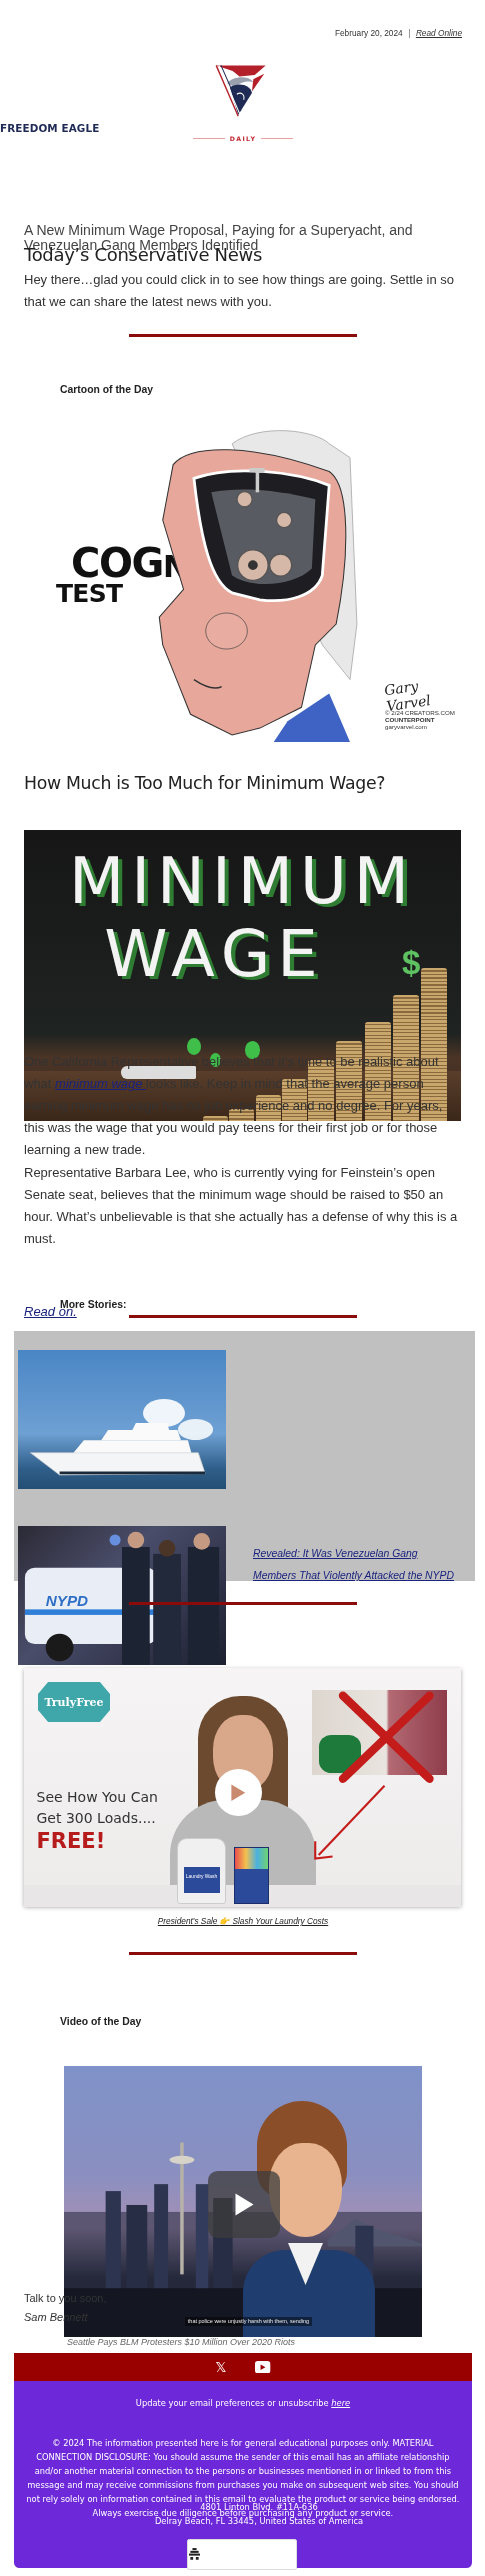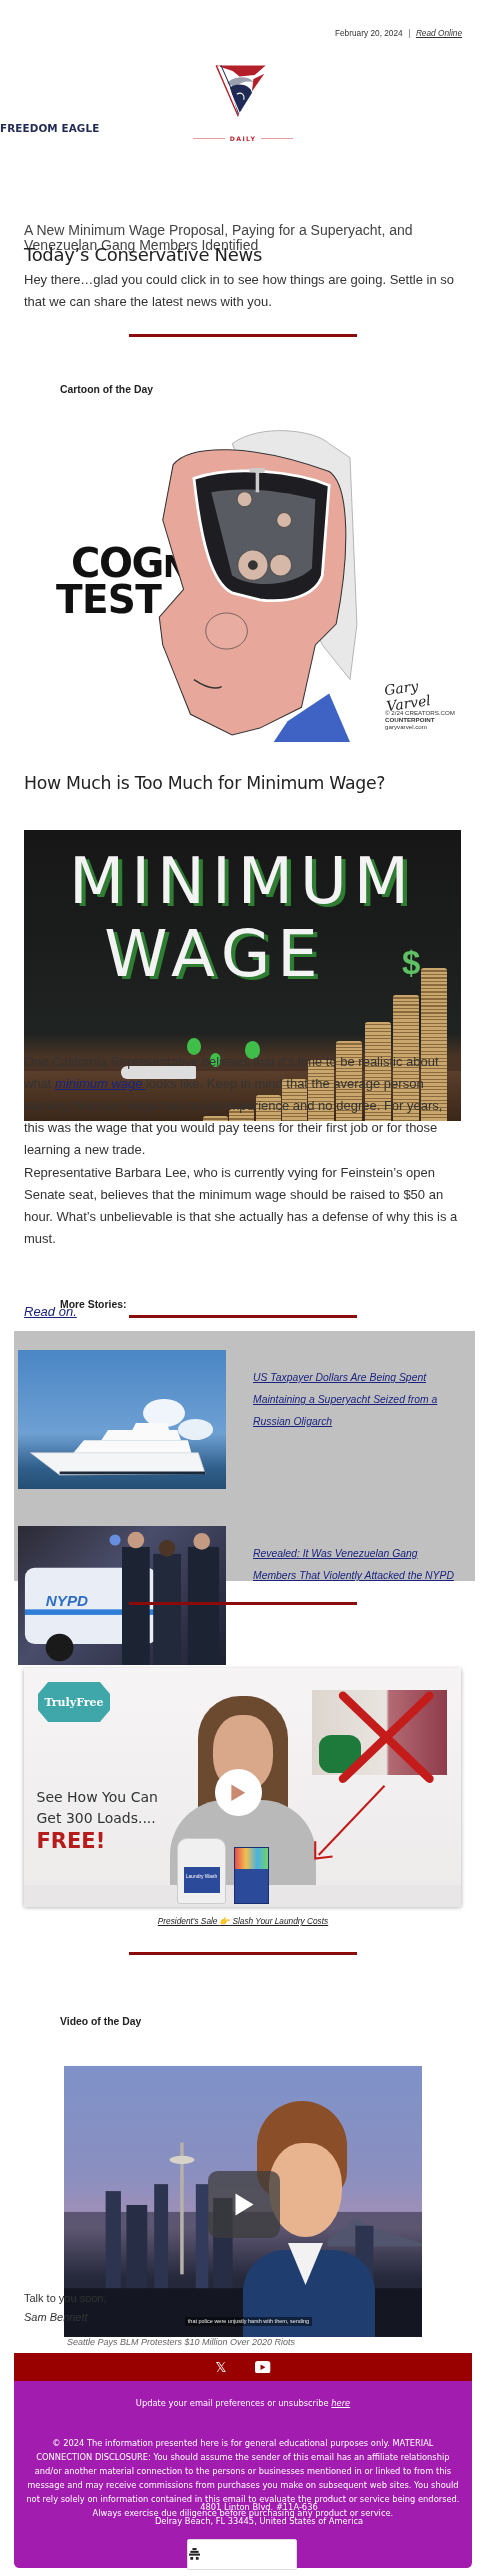--- a/index.html
+++ b/index.html
@@ -23,21 +23,21 @@
   .p { position: absolute; left: 24px; width: 437px; font-size: 13px; line-height: 22px; color: #333; }
   .divider { position: absolute; left: 129px; width: 228px; height: 2.8px; background: #8b0a0a; }
   .label { position: absolute; left: 24px; font-size: 10.4px; font-weight: bold; color: #222; margin-left: 36px; }
 
   
   .cartoon { position: absolute; top: 416px; left: 24px; width: 437px; height: 326px; background: #fff; overflow: hidden; }
   .cartoon-dot { position: absolute; left: 26px; top: 420px; font-size: 5.5px; color: #bbb; }
   .cog-text { position: absolute; left: 7px; top: 129px; font-family: "DejaVu Sans", sans-serif; font-weight: bold; color: #111; line-height: 0.92; letter-spacing: -1.4px; }
   .cog-text .big { font-size: 40px; margin-left: 40px; }
   .cog-text .sm { font-size: 30.5px; }
-  .cog-text .test { font-size: 39px; display: block; padding-left: 25px; letter-spacing: -0.7px; }
+  .cog-text .test { font-size: 25px; display: block; padding-left: 25px; letter-spacing: -0.7px; }
   .signature { position: absolute; right: 0; bottom: 12.5px; width: 76px; text-align: left; font-size: 6.2px; color: #333; }
   .sig-name { font-family: "DejaVu Serif", serif; font-style: italic; font-size: 14px; color: #222; transform: rotate(-8deg); display: block; }
 
   
   .hero { position: absolute; top: 830px; left: 24px; width: 437px; height: 291px; background: linear-gradient(180deg, #161616 0%, #1f2321 70%, #4a3426 78%, #3c2a1f 100%); overflow: hidden; }
   .mw-text { position: absolute; left: 0; width: 100%; text-align: center; font-family: "DejaVu Sans", sans-serif; color: #f3f3f3; letter-spacing: 7px; text-shadow: 4.2px 2.8px 0 #2e7d32; }
   .coin { position: absolute; bottom: 0; background: repeating-linear-gradient(180deg, #c9a66b 0 2.1px, #8a6a3c 2.1px 3.5px); border-radius: 2.8px 2.8px 0 0; }
 
   
   .more-box { position: absolute; top: 1331px; left: 14px; width: 461px; height: 250px; background: #c0c0c0; }
@@ -53,21 +53,21 @@
   .video { position: absolute; top: 2066px; left: 64px; width: 358px; height: 271px; background: linear-gradient(180deg, #7f92c9 0%, #8a8fc0 40%, #a690b4 60%, #2a2e3f 78%, #15171f 100%); overflow: hidden; }
   .video-caption { position: absolute; top: 2337px; left: 67px; font-size: 9px; font-style: italic; color: #666; }
 
   .play { position: absolute; display: flex; align-items: center; justify-content: center; }
 
   .signoff { position: absolute; top: 2289px; left: 24px; font-size: 11px; line-height: 19.4px; color: #333; }
   .signoff .name { font-style: italic; }
 
   
   .footer-red { position: absolute; top: 2353px; left: 14px; width: 458px; height: 28px; background: #990000; display: flex; align-items: center; justify-content: center; gap: 29px; }
-  .footer-navy { position: absolute; top: 2381px; left: 14px; width: 458px; height: 187px; background: #a21caf; border-radius: 0 0 5.5px 5.5px; color: #fff; font-family: "DejaVu Sans", sans-serif; font-size: 8.3px; text-align: center; }
+  .footer-navy { position: absolute; top: 2381px; left: 14px; width: 458px; height: 187px; background: #6d28d9; border-radius: 0 0 5.5px 5.5px; color: #fff; font-family: "DejaVu Sans", sans-serif; font-size: 8.3px; text-align: center; }
   .footer-navy a { color: #fff; font-style: italic; }
   .footer-pref { position: absolute; top: 17.3px; left: 0; width: 100%; }
   .footer-legal { position: absolute; top: 55px; left: 10.4px; width: 437px; line-height: 14px; }
   .footer-addr { position: absolute; top: 119px; left: 16px; width: 100%; line-height: 14px; }
   .beehiiv { position: absolute; top: 158px; left: 173px; width: 110px; height: 30.5px; background: #fff; border: 0.7px solid #ddd; border-radius: 2.1px; display: flex; align-items: center; justify-content: center; gap: 7px; color: #555; font-size: 9px; }
 </style>
 </head>
 <body>
 
 <div class="topbar">
@@ -170,21 +170,20 @@
     <div style="position:absolute; left:125px; top:49px; width:42px; height:28px; background:#fff; border-radius:50%; opacity:0.9;"></div>
     <div style="position:absolute; left:160px; top:69px; width:35px; height:21px; background:#fff; border-radius:50%; opacity:0.85;"></div>
     <svg width="208" height="139" style="position:absolute; left:0; top:0;" viewBox="0 0 300 200">
       <polygon points="18,148 260,148 270,178 60,180" fill="#f3f5f7" stroke="#ccc"></polygon>
       <polygon points="95,130 245,130 250,148 80,148" fill="#fafafa"></polygon>
       <polygon points="130,115 230,115 235,130 120,130" fill="#fafafa"></polygon>
       <polygon points="170,105 215,105 218,115 165,115" fill="#fafafa"></polygon>
       <rect x="60" y="175" width="210" height="4" fill="#1b2a3a"></rect>
     </svg>
   </div>
-  <a href="#" class="story-link" style="top:36px;">US Taxpayer Dollars Are Being Spent Maintaining a Superyacht Seized from a Russian Oligarch</a>
 
   <div class="story-img" style="top:195px; background:linear-gradient(135deg,#2b2a35 0%,#4a4d6a 40%,#1d2030 100%);">
     <svg width="208" height="139" style="position:absolute; left:0; top:0;" viewBox="0 0 300 200">
       <rect x="10" y="60" width="190" height="110" rx="14" fill="#e9edf5"></rect>
       <rect x="10" y="120" width="190" height="8" fill="#2f7fd8"></rect>
       <text x="40" y="115" font-family="Liberation Sans, sans-serif" font-size="22" font-weight="bold" font-style="italic" fill="#2f6fc6">NYPD</text>
       <circle cx="60" cy="175" r="20" fill="#1a1a1a"></circle>
       <circle cx="170" cy="175" r="20" fill="#1a1a1a"></circle>
       <rect x="150" y="30" width="40" height="170" fill="#1c2333"></rect>
       <rect x="195" y="40" width="40" height="160" fill="#22293a"></rect>

